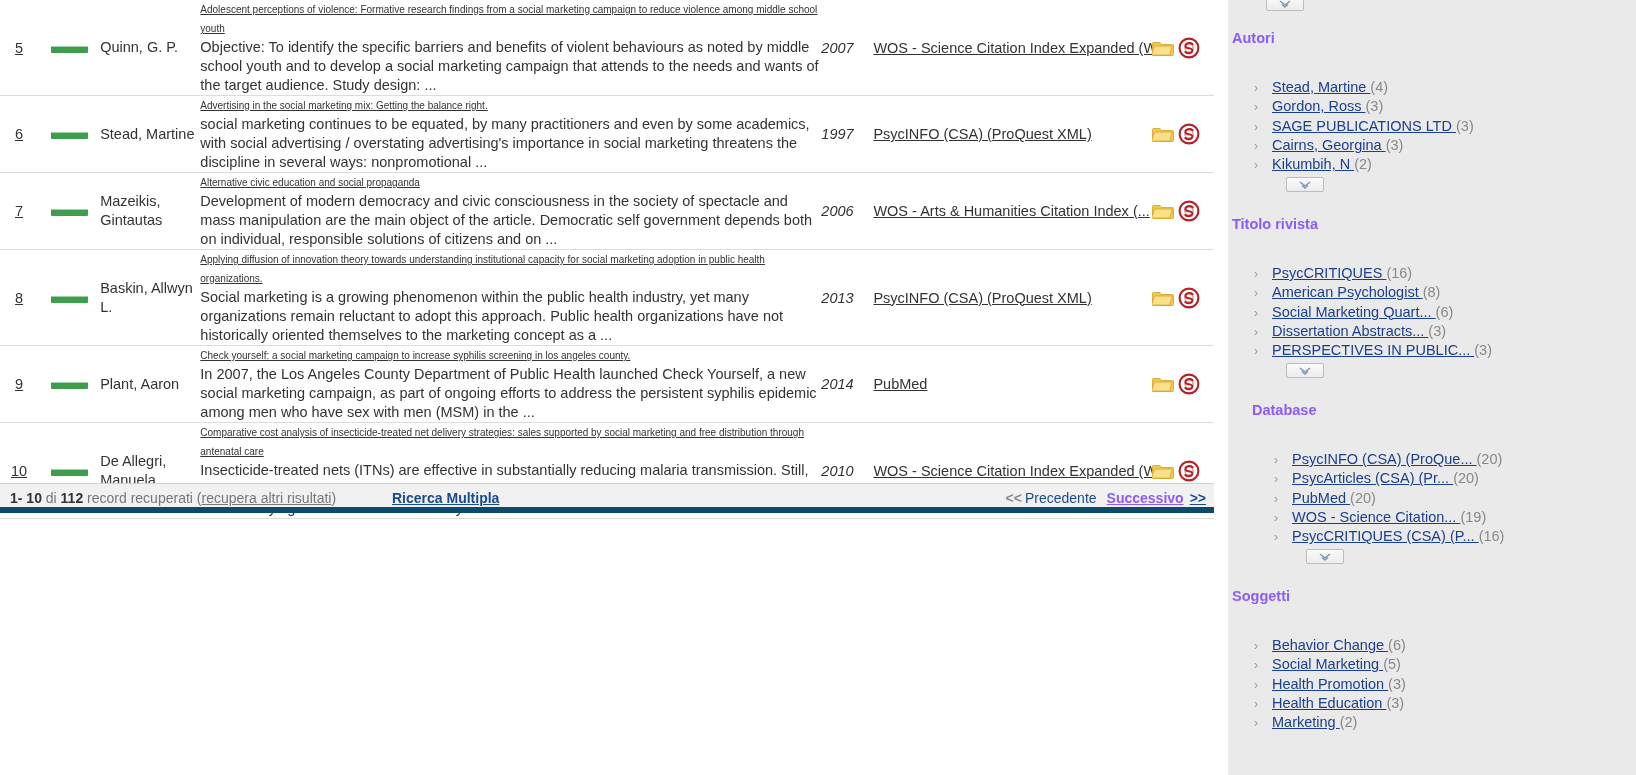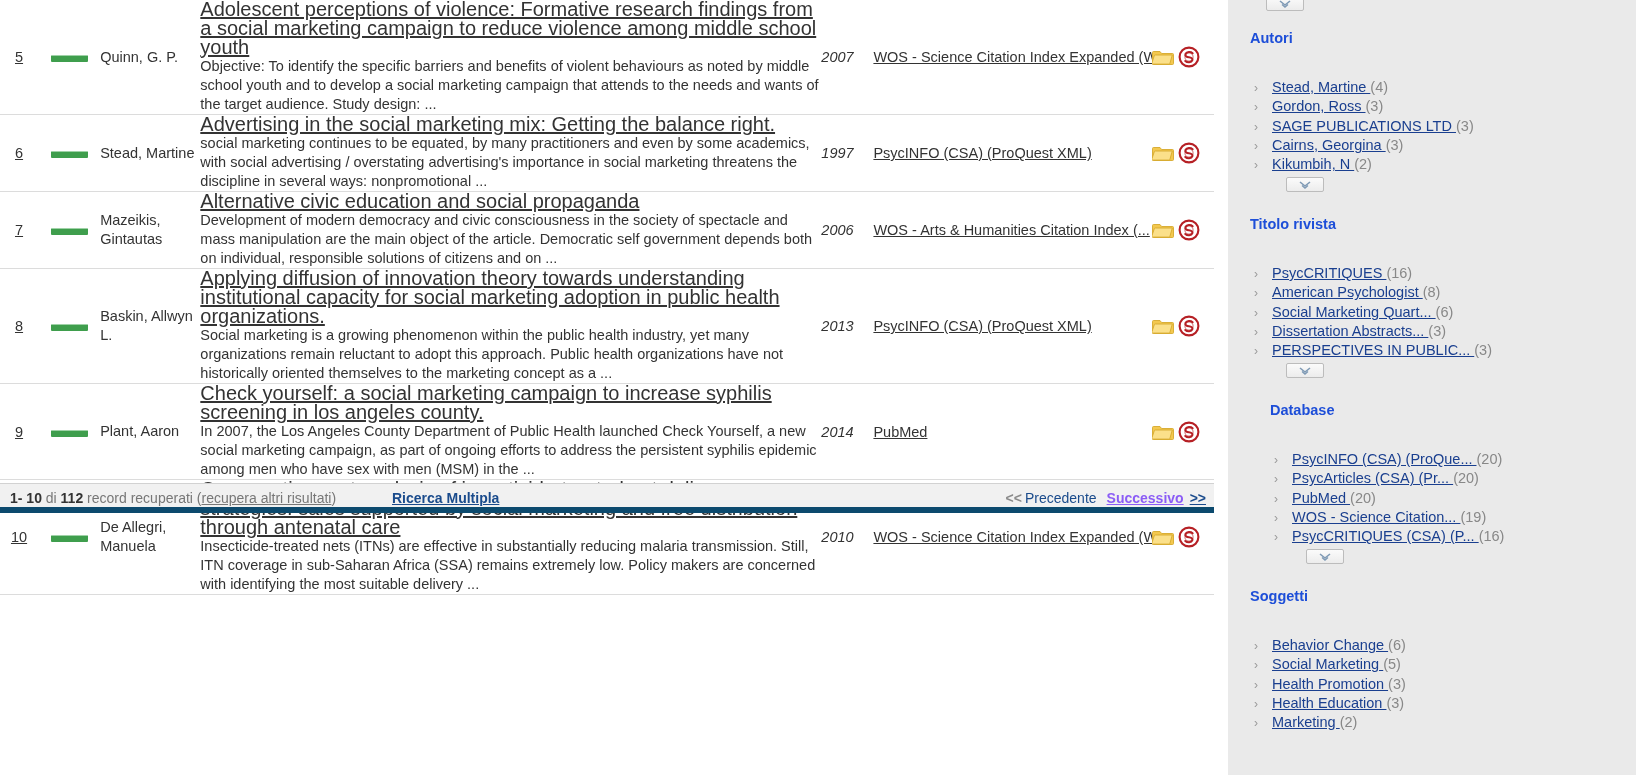--- a/index.html
+++ b/index.html
@@ -77,21 +77,21 @@
   td.col-main {
     width: 620px;
     padding: 8px 14px 8px 0;
     line-height: 19px;
   }
   .rec-title {
     color: #333333;
     text-decoration: underline;
     cursor: pointer;
     display: block;
-    font-size: 20px;
+    font-size: 10px;
     line-height: 19px;
   }
   .rec-snippet {
     color: #333333;
     font-size: 14.5px;
     line-height: 19px;
   }
   td.col-year {
     width: 52px;
     text-align: left;
@@ -224,22 +224,22 @@
     box-sizing: border-box;
   }
   .toggle-btn svg { display: block; }
   .facet-group {
     position: relative;
     padding: 0;
   }
   .facet-title {
     font-size: 14.5px;
     font-weight: bold;
-    color: #1d4ed8;
-    padding-left: 22px;
+    color: #8b5cf6;
+    padding-left: 4px;
   }
   .facet-list {
     list-style: none;
     margin: 0;
     padding: 0;
   }
   .facet-item {
     position: relative;
     padding-left: 44px;
     line-height: 19.3px;

